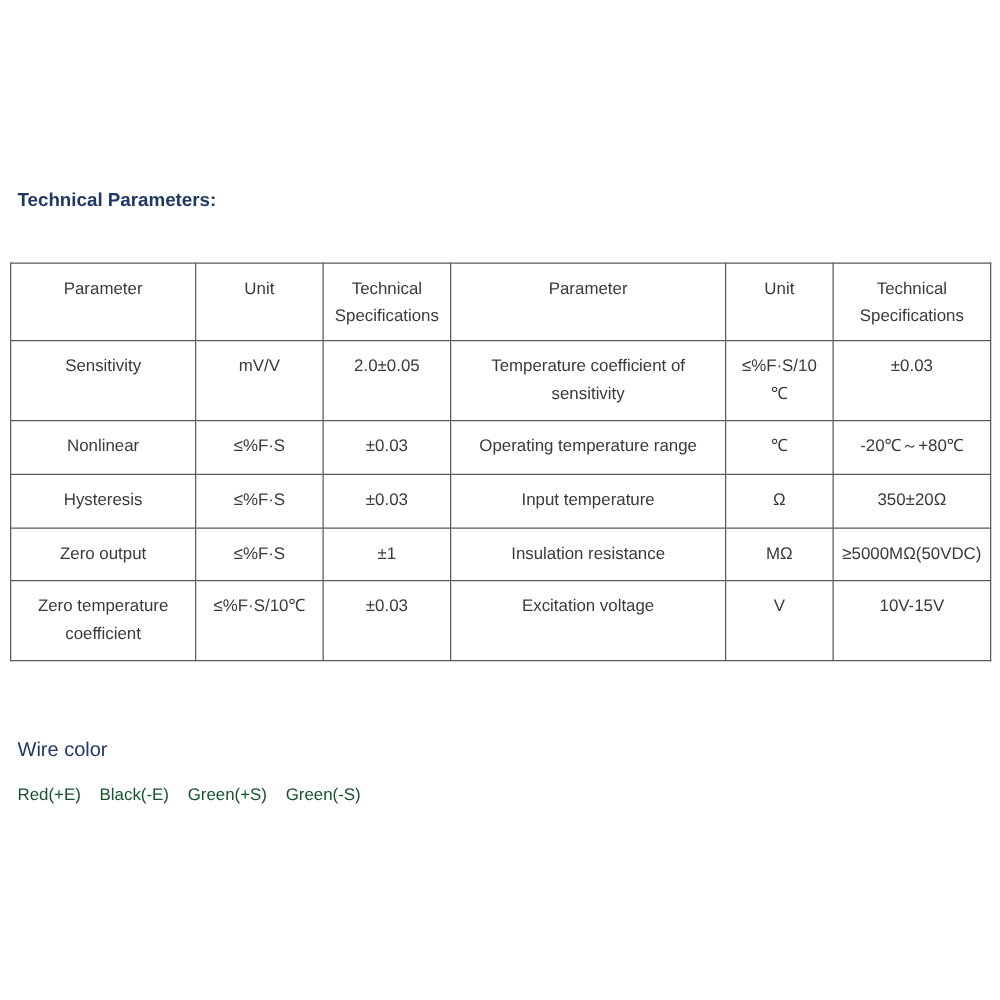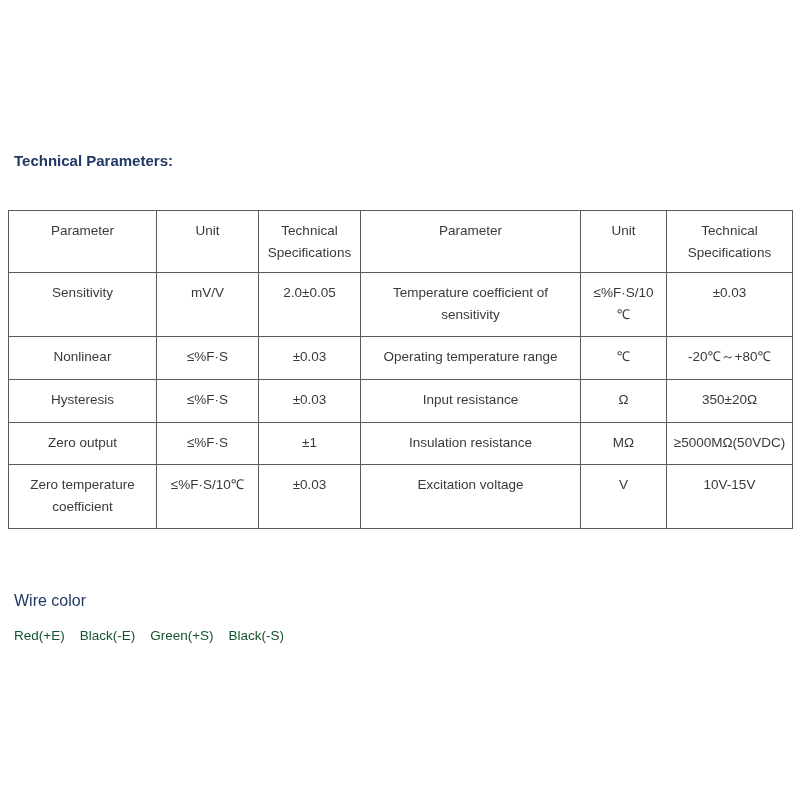--- a/index.html
+++ b/index.html
@@ -92,21 +92,21 @@
         <td>≤%F·S</td>
         <td>±0.03</td>
         <td>Operating temperature range</td>
         <td>℃</td>
         <td>-20℃～+80℃</td>
       </tr>
       <tr>
         <td>Hysteresis</td>
         <td>≤%F·S</td>
         <td>±0.03</td>
-        <td>Input resistance</td>
+        <td>Input temperature</td>
         <td>Ω</td>
         <td>350±20Ω</td>
       </tr>
       <tr>
         <td>Zero output</td>
         <td>≤%F·S</td>
         <td>±1</td>
         <td>Insulation resistance</td>
         <td>MΩ</td>
         <td>≥5000MΩ(50VDC)</td>
@@ -121,14 +121,14 @@
       </tr>
     </tbody>
 </table>
 
 <div class="wire-heading">Wire color</div>
 
 <div class="wire-list">
     <span>Red(+E)</span>
     <span>Black(-E)</span>
     <span>Green(+S)</span>
-    <span>Black(-S)</span>
+    <span>Green(-S)</span>
   </div>
 
 </body></html>

